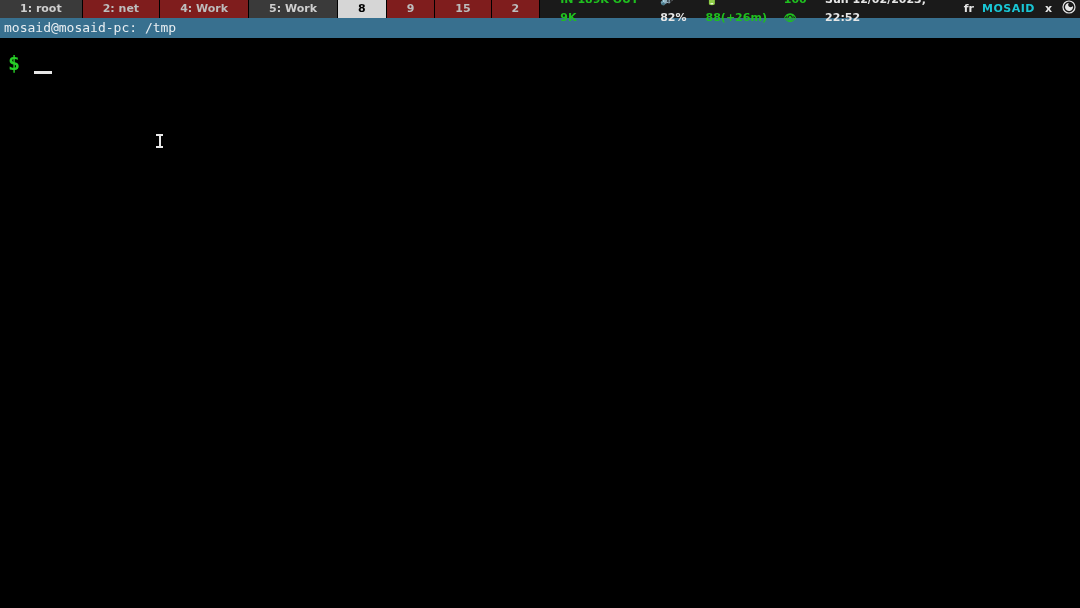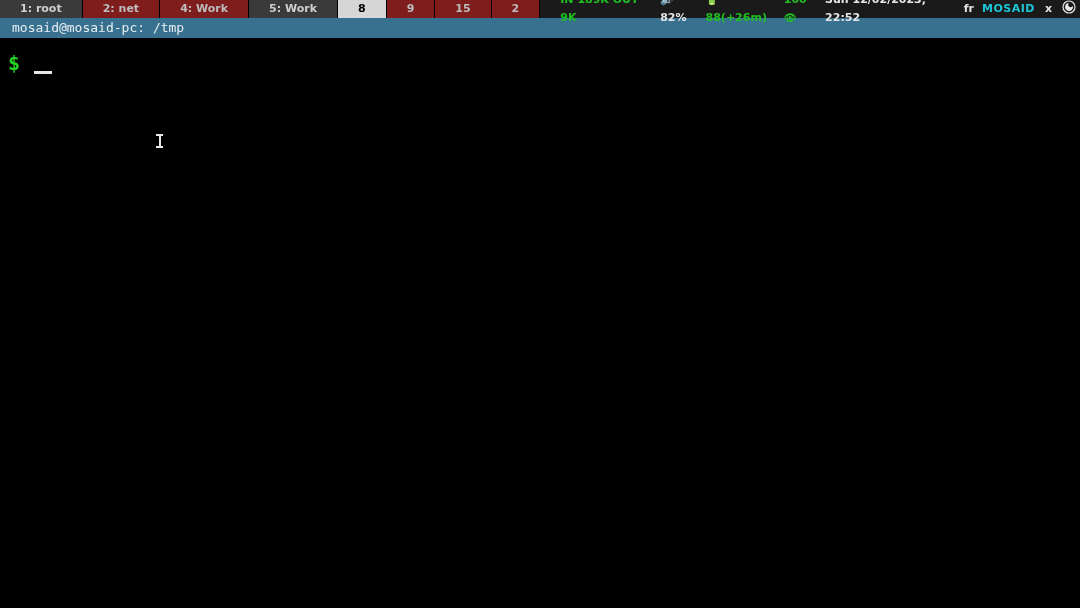--- a/index.html
+++ b/index.html
@@ -49,21 +49,21 @@
     .bright .eye { font-size: 10px; }
     
     .titlebar {
       height: 20px;
       width: 100%;
       background: #38708f;
       color: #e8eef2;
       font-family: "DejaVu Sans Mono", "Liberation Mono", monospace;
       font-size: 13px;
       line-height: 20px;
-      padding: 0 12px;
+      padding: 0 4px;
       white-space: pre;
       letter-spacing: 0;
     }
     
     .terminal {
       position: relative;
       width: 100%;
       height: calc(100% - 18px - 20px);
       background: #000;
       font-family: "DejaVu Sans Mono", "Liberation Mono", monospace;

